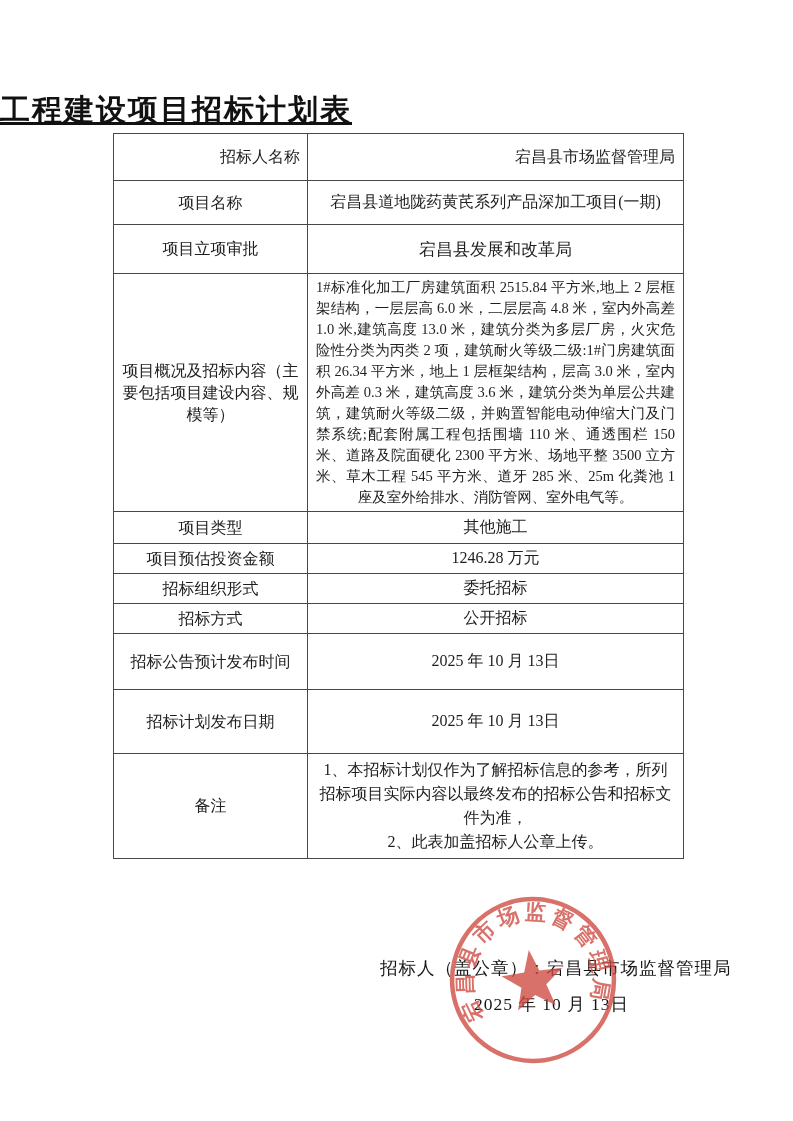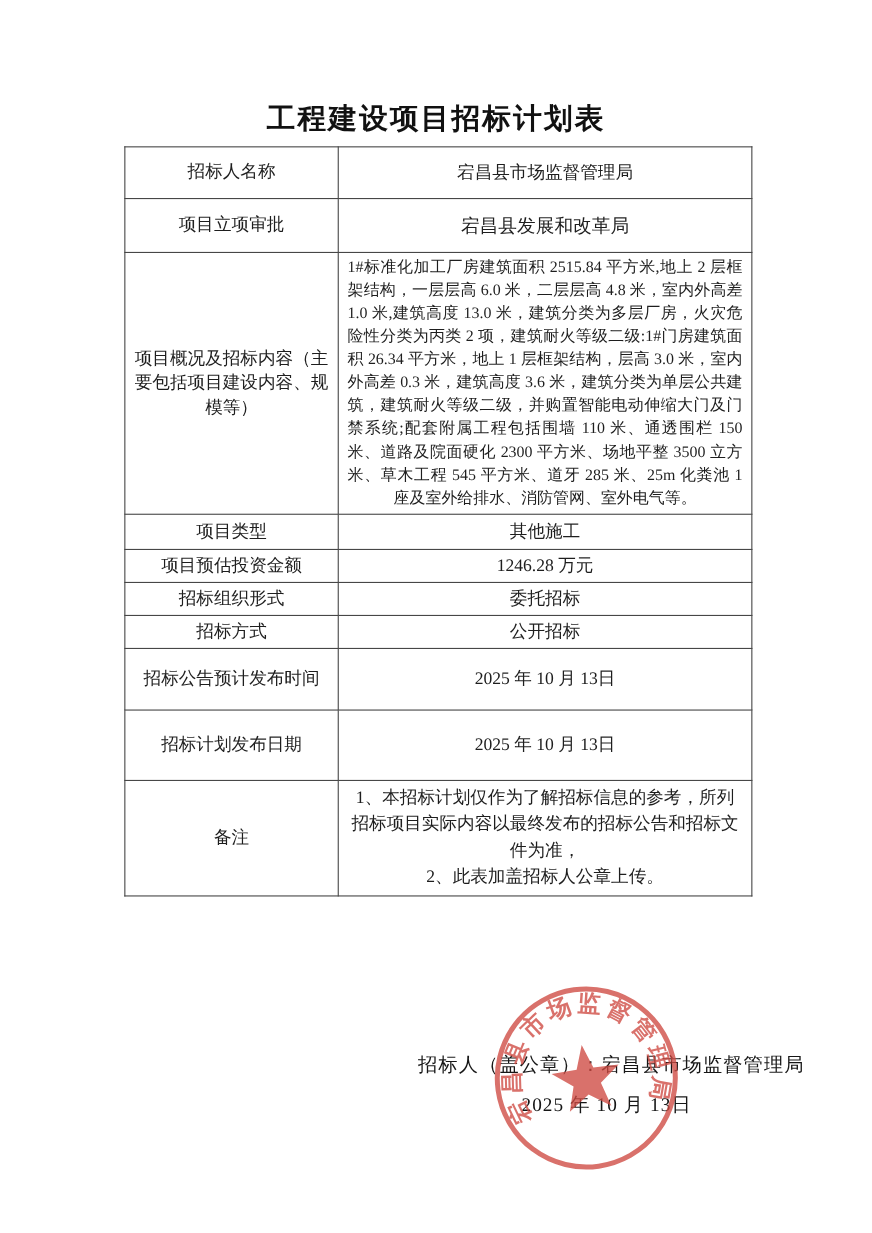--- a/index.html
+++ b/index.html
@@ -6,23 +6,23 @@
   body {
     width:793px; height:1121px;
     background:#ffffff;
     font-family:"Liberation Serif", serif;
     color:#1e1e1e;
     position:relative;
     overflow:hidden;
   }
   .doc-title {
     position:absolute; top:90px; left:0; width:100%;
-    text-align:center;
-    font-size:26px; font-weight:bold; letter-spacing:2px;
+    font-size:30px; font-weight:bold; letter-spacing:2px;
     color:#111;
+    text-decoration:underline;
   }
   table.plan {
     position:absolute; left:113px; top:133px;
     width:570px;
     border-collapse:collapse; table-layout:fixed;
   }
   table.plan th, table.plan td {
     border:1.5px solid #474747;
     font-weight:normal;
     padding:2px 8px;
@@ -32,21 +32,21 @@
   table.plan th {
     text-align:center;
     font-size:16px;
     line-height:22px;
     padding:2px 7px;
   }
   table.plan td {
     text-align:center;
     font-size:16px;
   }
-  tr.r1 th, tr.r1 td { height:47px; }
+  tr.r1 th, tr.r1 td { height:47px;text-align:right; }
   tr.r2 th, tr.r2 td { height:44px; }
   tr.r3 th, tr.r3 td { height:49px; }
   tr.r3 td { font-size:17px;margin-top:28px; }
   tr.r4 th, tr.r4 td { height:64px; }
   tr.r4 td {
     text-align:justify; text-align-last:center;
     font-size:16.5px; line-height:21px; padding:1px 9px;
   }
   tr.r5 th, tr.r5 td { height:233px; }
   tr.r5 td {
@@ -88,20 +88,24 @@
 
 <table class="plan">
   <colgroup>
       <col style="width:194px">
       <col style="width:376px">
     </colgroup>
   <tbody>
     <tr class="r1">
       <th>招标人名称</th>
       <td>宕昌县市场监督管理局</td>
+    </tr>
+    <tr class="r2">
+      <th>项目名称</th>
+      <td>宕昌县道地陇药黄芪系列产品深加工项目(一期)</td>
     </tr>
     <tr class="r3">
       <th>项目立项审批</th>
       <td>宕昌县发展和改革局</td>
     </tr>
     <tr class="r5">
       <th>项目概况及招标内容（主要包括项目建设内容、规模等）</th>
       <td>1#标准化加工厂房建筑面积 2515.84 平方米,地上 2 层框架结构，一层层高 6.0 米，二层层高 4.8 米，室内外高差 1.0 米,建筑高度 13.0 米，建筑分类为多层厂房，火灾危险性分类为丙类 2 项，建筑耐火等级二级:1#门房建筑面积 26.34 平方米，地上 1 层框架结构，层高 3.0 米，室内外高差 0.3 米，建筑高度 3.6 米，建筑分类为单层公共建筑，建筑耐火等级二级，并购置智能电动伸缩大门及门禁系统;配套附属工程包括围墙 110 米、通透围栏 150 米、道路及院面硬化 2300 平方米、场地平整 3500 立方米、草木工程 545 平方米、道牙 285 米、25m 化粪池 1 座及室外给排水、消防管网、室外电气等。</td>
     </tr>
     <tr class="r6">

